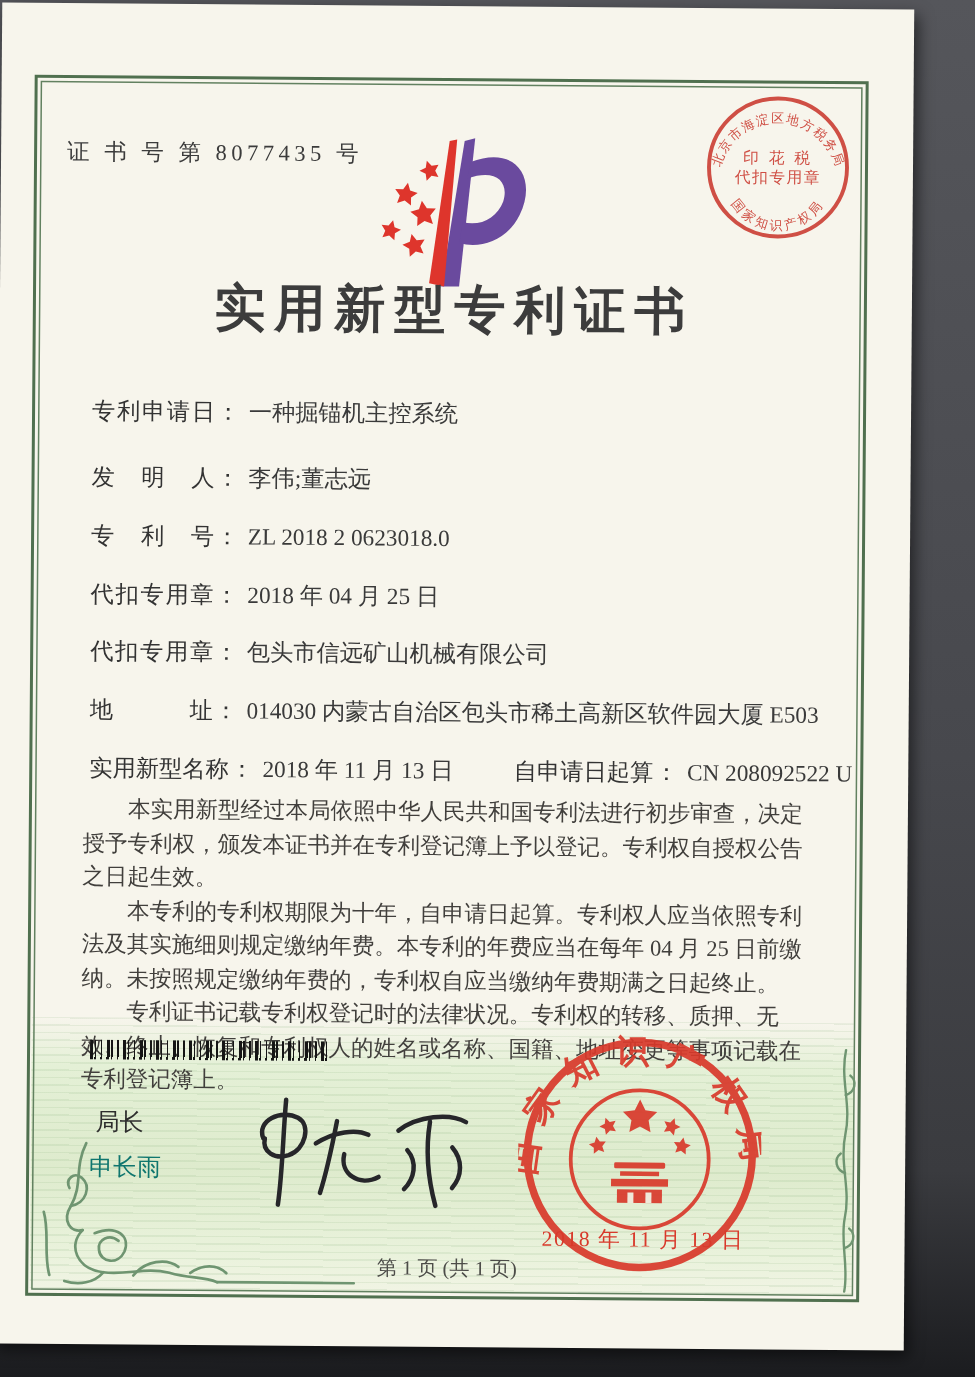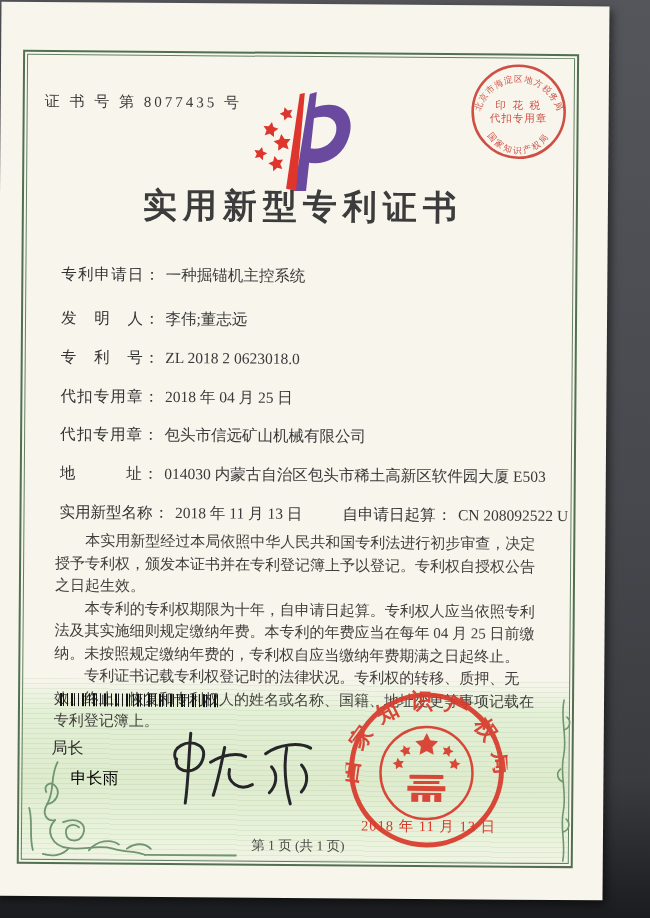--- a/index.html
+++ b/index.html
@@ -41,22 +41,22 @@
   .lbl{display:inline-block;min-width:82px;text-align:justify;text-align-last:justify;}
   .colon{padding:0 6px 0 1px;}
   .val{color:#3a3a3a;}
   .grant-no-pair{position:absolute;left:283px;top:0;white-space:nowrap;}
   .paras{position:absolute;left:58px;top:527px;width:494px;z-index:3;}
   .paras p{margin:0;text-indent:2em;font-size:15px;line-height:1.5;color:#413f3c;}
   .barcode{
     position:absolute;left:64px;top:691px;width:158px;height:13px;z-index:3;
     background:repeating-linear-gradient(90deg,#151515 0 2px,transparent 2px 3px,#151515 3px 4px,transparent 4px 7px,#151515 7px 8px,transparent 8px 11px);
   }
-  .signer-title{position:absolute;left:56px;top:736px;font-size:16px;color:#2d2d2d;z-index:3;}
-  .signer-name{position:absolute;left:64px;top:766px;font-size:16px;color:#000000;z-index:3;margin-left:11px;}
+  .signer-title{position:absolute;left:68px;top:736px;font-size:16px;color:#2d2d2d;z-index:3;}
+  .signer-name{position:absolute;left:64px;top:766px;font-size:16px;color:#0f766e;z-index:3;}
   .signature{position:absolute;left:152px;top:716px;z-index:3;}
   .seal{position:absolute;left:350px;top:684px;z-index:3;}
   .seal-date{position:absolute;left:366px;top:812px;width:150px;font-size:14.5px;color:#d8392b;z-index:4;letter-spacing:1px;}
   .flourish-left{position:absolute;left:28px;top:758px;z-index:3;}
   .flourish-right{position:absolute;left:558px;top:692px;z-index:3;}
   .footer{position:absolute;left:0;top:833px;width:606px;text-align:center;font-size:13.5px;color:#4c4c48;z-index:3;}
 </style>
 </head>
 <body>
 

